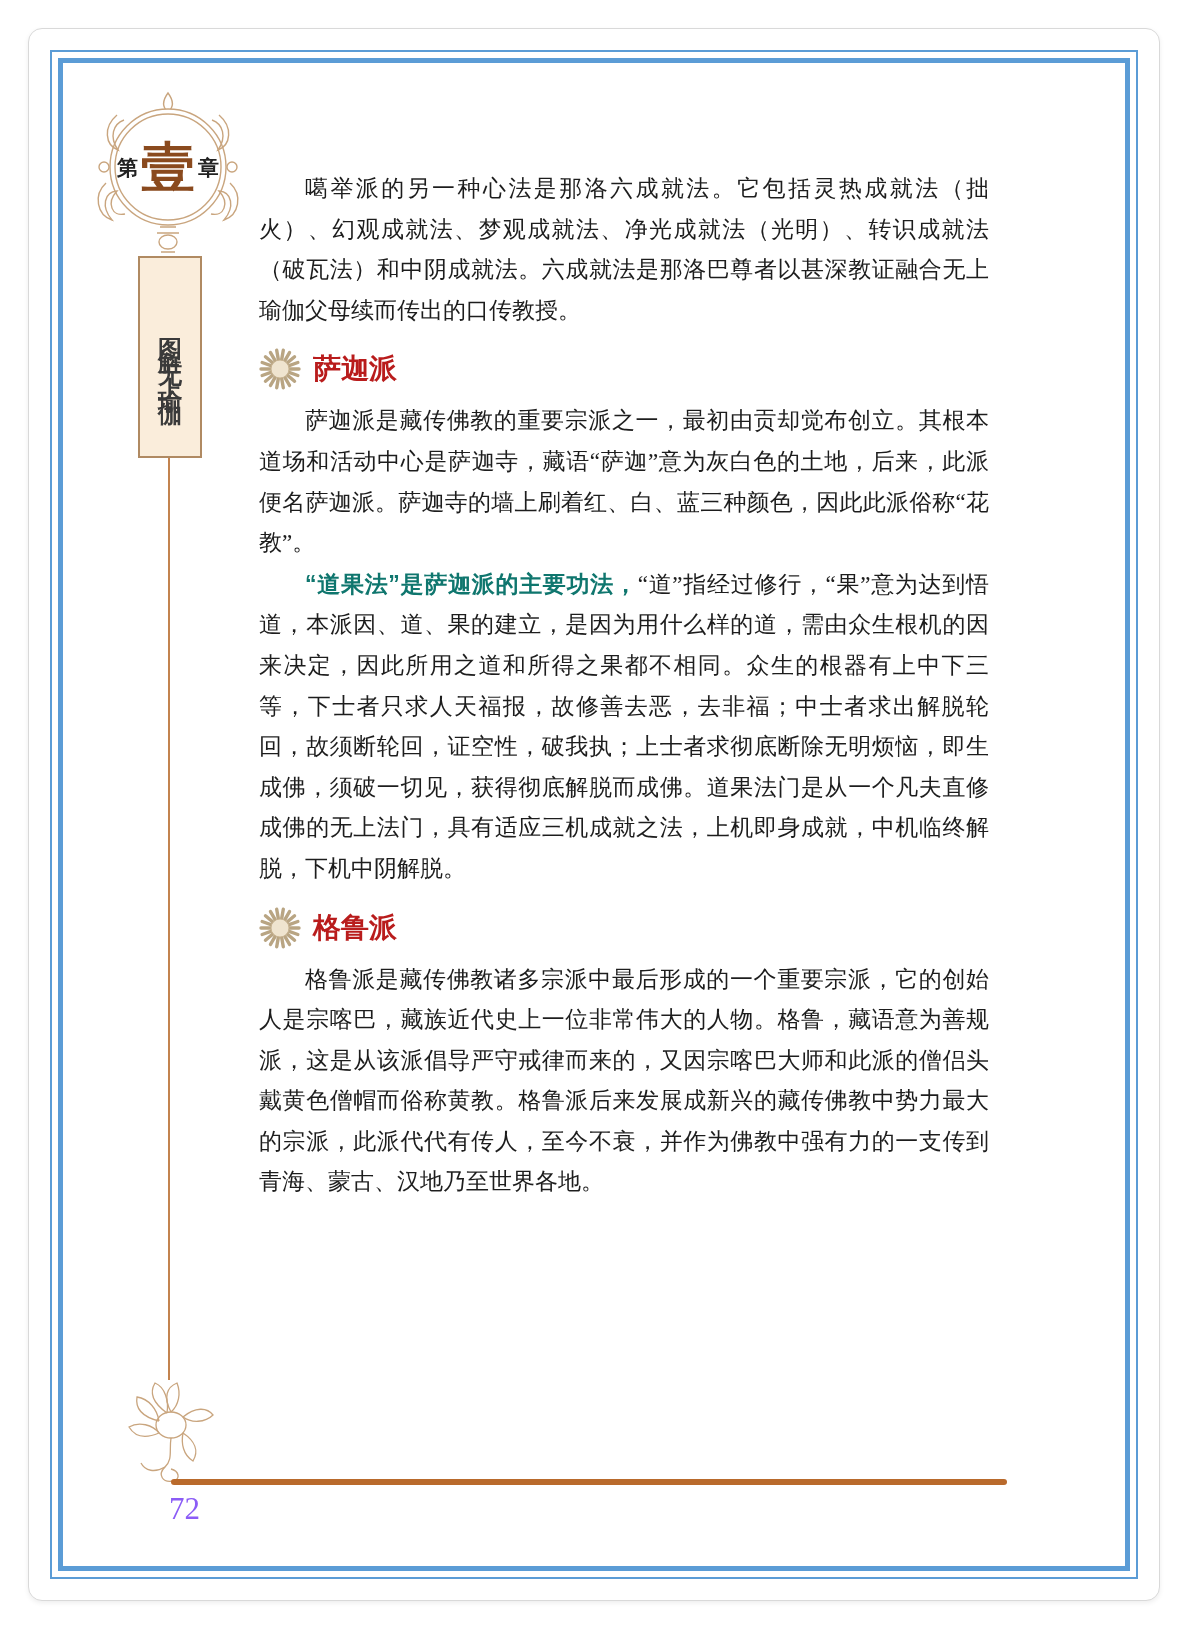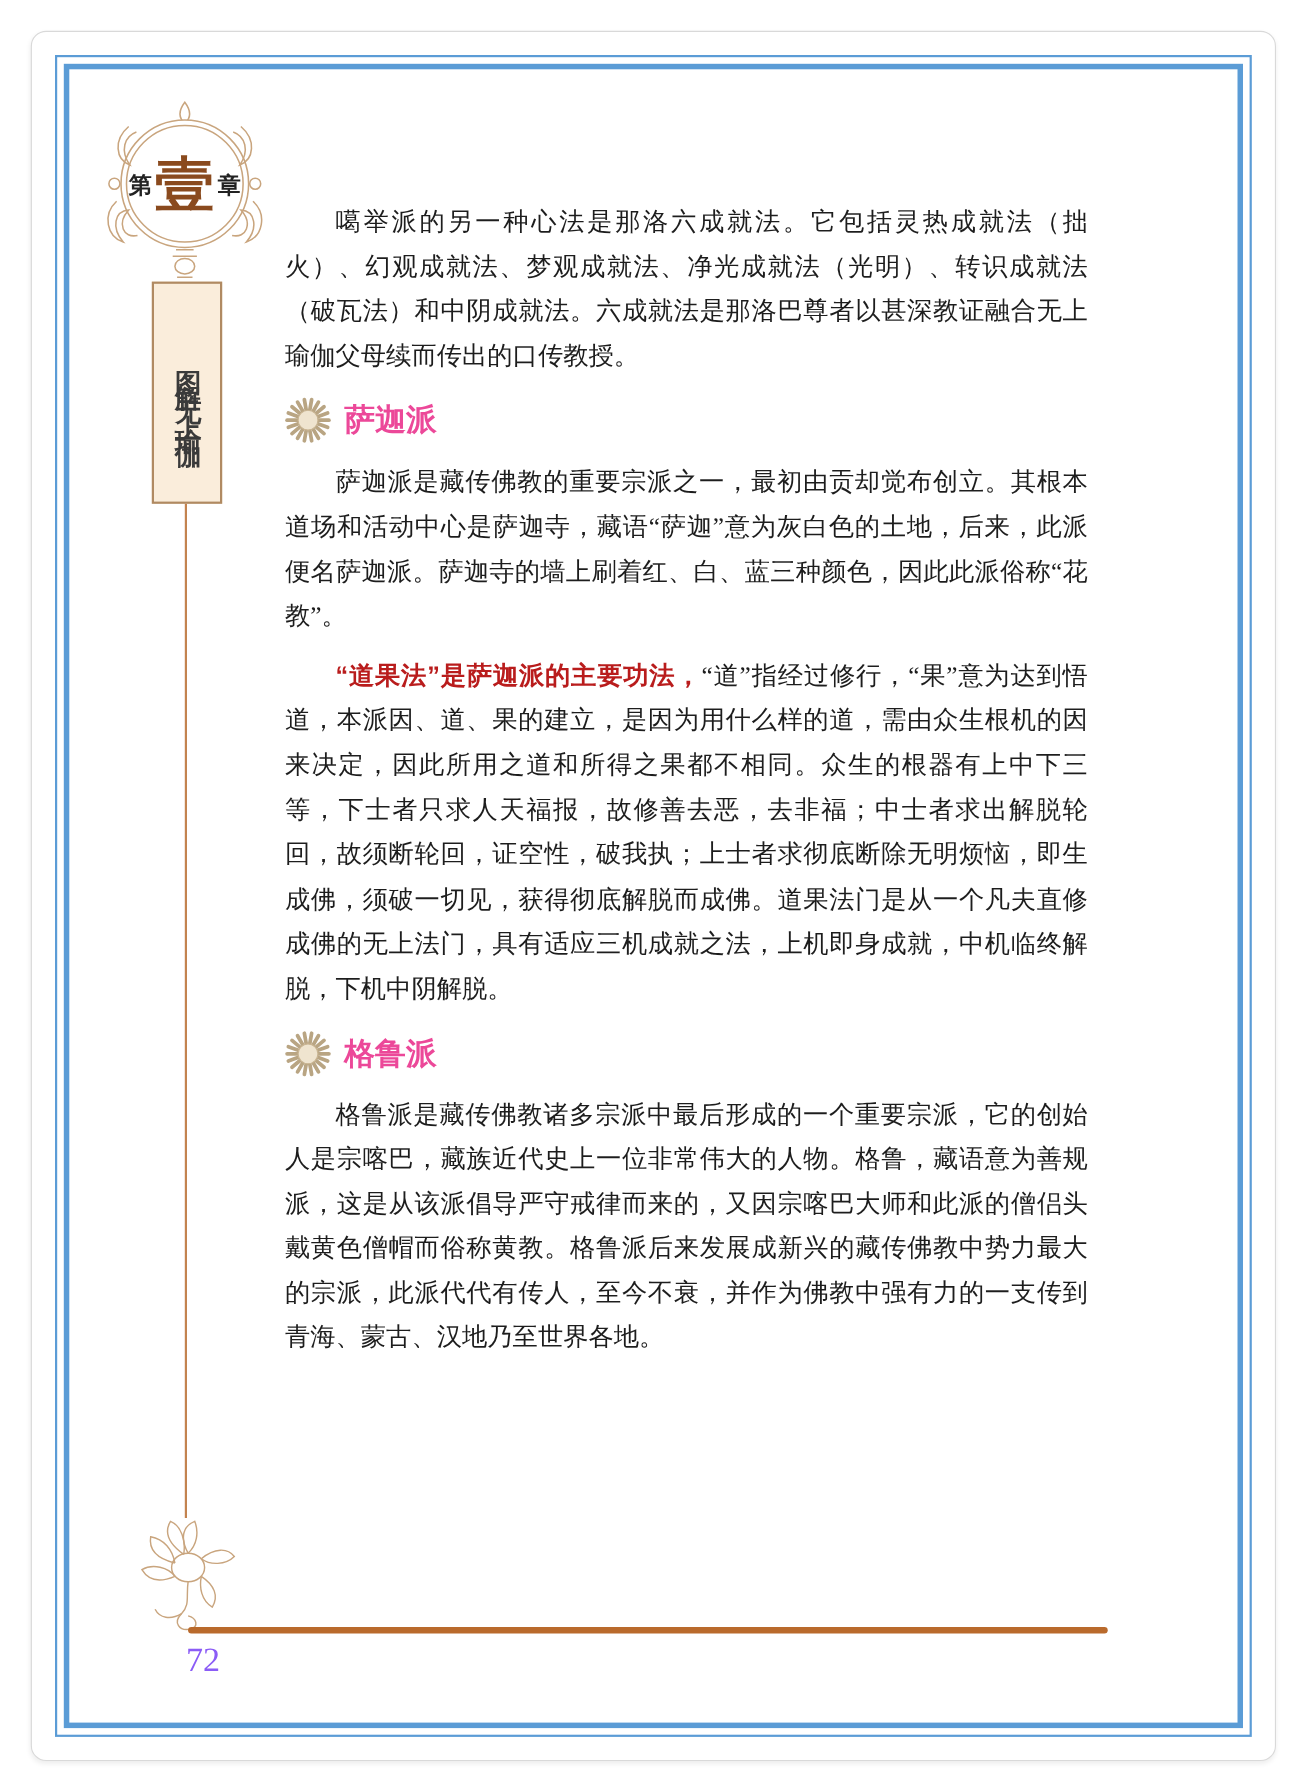--- a/index.html
+++ b/index.html
@@ -38,31 +38,31 @@
   .lotus-ornament{ position:absolute; left:86px; top:1348px; width:112px; height:108px; }
   .orange-rule{ position:absolute; left:142px; top:1450px; width:836px; height:6px; background:#b96a2c; border-radius:3px; }
   .page-number{ position:absolute; left:140px; top:1462px; font-size:31px; color:#8b5cf6; }
 
   
   .content-column{ position:absolute; left:230px; top:140px; width:730px; }
   .body-para{
     font-size:23px; line-height:40.6px; color:#1d1d1d;
     text-align:justify; text-justify:inter-ideograph;
   }
-  .body-para.indent{ text-indent:2em;margin-top:13px; }
+  .body-para.indent{ text-indent:2em; }
   .seg.highlight{
-    color:#b91c1c; font-weight:bold;
+    color:#0f766e; font-weight:bold;
     font-family:"Liberation Sans","DejaVu Sans",sans-serif;
   }
   .section-heading{
     display:flex; align-items:center; gap:12px; margin:15px 0 9px 0; height:46px;
   }
   .heading-text{
     font-family:"Liberation Sans","DejaVu Sans",sans-serif;
-    font-size:28px; font-weight:bold; color:#ec4899;
+    font-size:28px; font-weight:bold; color:#b91c1c;
   }
   .flower-icon{ width:42px; height:42px; display:inline-block; }
   svg{ display:block; }
 </style>
 </head>
 <body>
 
 <div class="page-card">
   <div class="frame-thin"></div>
   <div class="frame-thick"></div>

